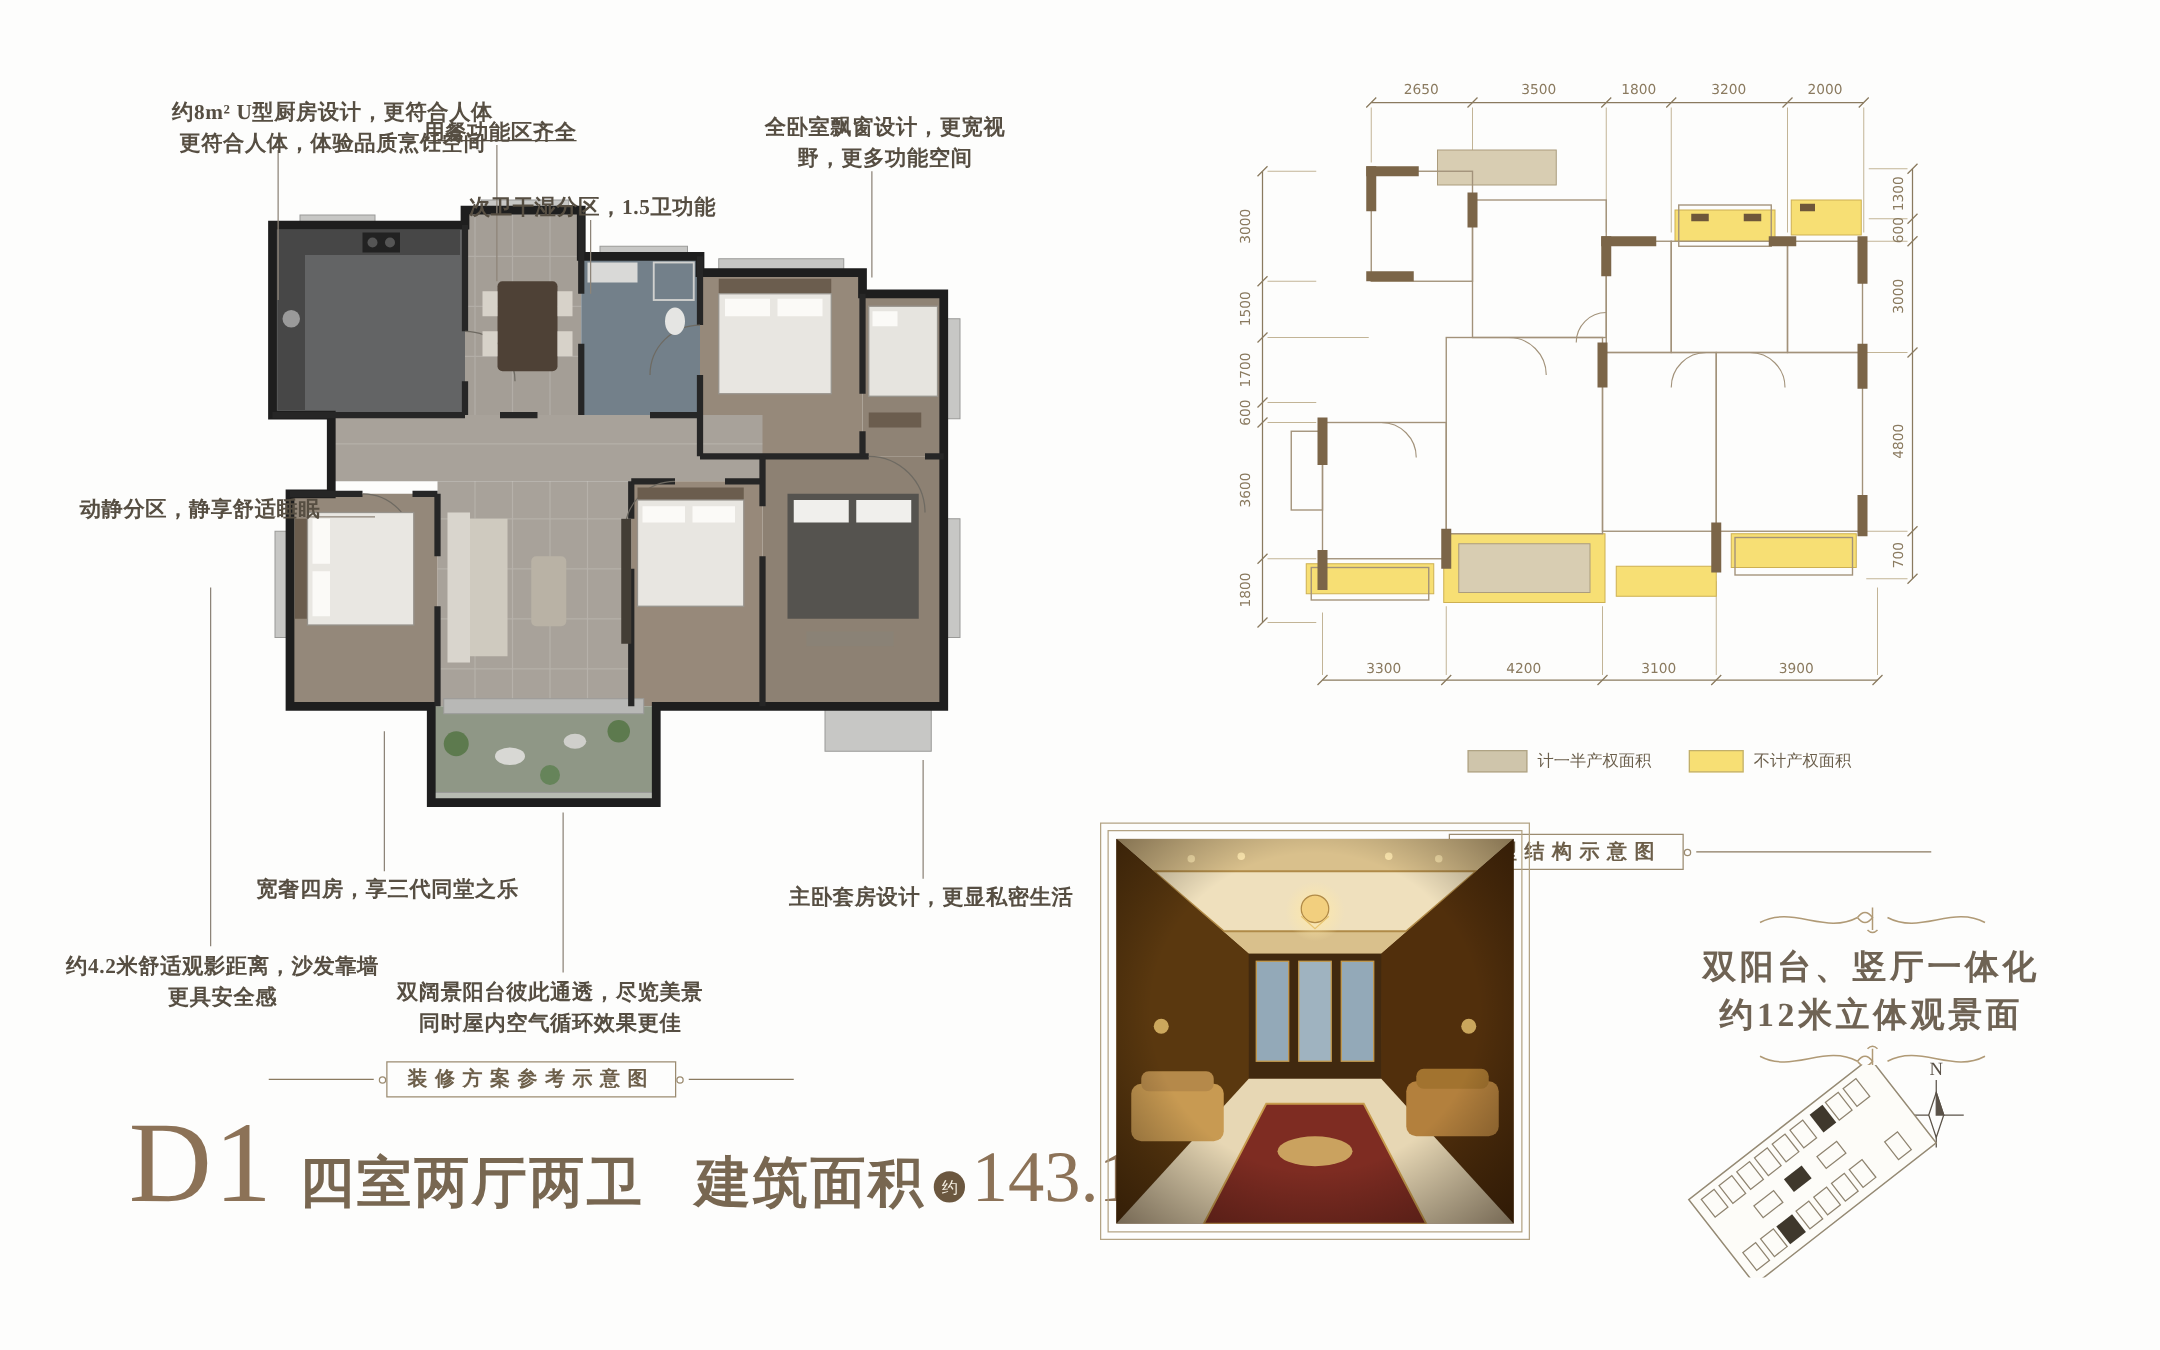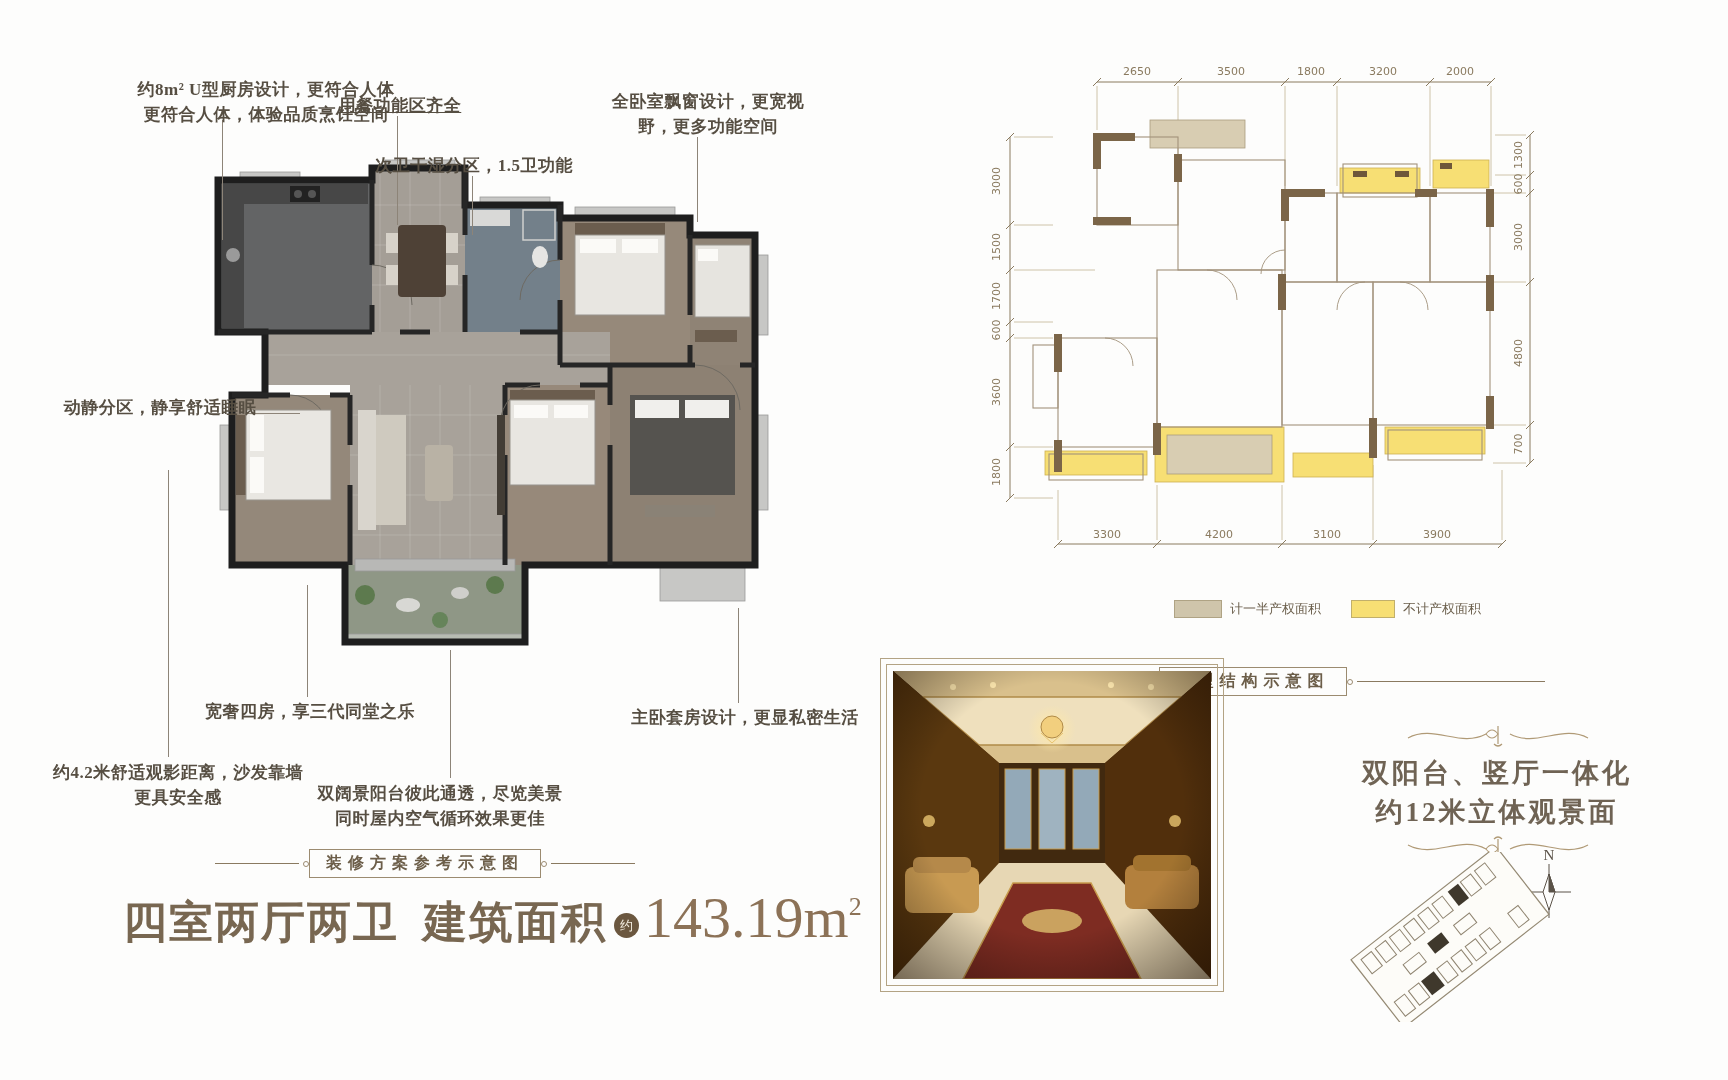--- a/index.html
+++ b/index.html
@@ -16,21 +16,21 @@
   .cap-line{flex:1;height:1px;background:#8a7a60;}
   .cap-box{border:1px solid #9b8b70;padding:3px 16px;margin:0 10px;position:relative;
            font-size:16px;letter-spacing:6px;color:#6c5e49;font-weight:600;white-space:nowrap;}
   .cap-dot{position:absolute;top:50%;width:4px;height:4px;border:1px solid #9b8b70;border-radius:50%;
            transform:translateY(-50%);background:#fff;}
   .cap-dot.l{left:-7px;} .cap-dot.r{right:-7px;}
   
   .title-row{position:absolute;left:103px;top:884px;display:flex;align-items:baseline;color:#8c7257;}
   .t-code{font-size:92px;line-height:1;letter-spacing:2px;}
   .t-layout{font-size:44px;font-weight:700;color:#786751;margin-left:20px;letter-spacing:2px;}
-  .t-arealabel{font-size:44px;font-weight:700;color:#786751;margin-left:24px;letter-spacing:2px;}
+  .t-arealabel{font-size:44px;font-weight:700;color:#786751;margin-left:41px;letter-spacing:2px;}
   .t-badge{display:inline-block;width:25px;height:25px;border-radius:50%;background:#6b573f;color:#f5efe2;
            font-size:13px;line-height:25px;text-align:center;margin:0 5px 0 7px;transform:translateY(-7px);}
   .t-area{font-size:58px;color:#8c7257;}
   .t-sup{font-size:26px;vertical-align:22px;}
   .t-sub{position:absolute;left:203px;top:974px;font-size:19px;letter-spacing:10px;color:#8d7d66;}
   
   .legend{position:absolute;left:1146px;top:600px;display:flex;align-items:center;font-size:13px;color:#6b5f4c;margin-left:28px;}
   .sw{height:16px;margin-right:8px;border:1px solid rgba(150,135,100,.55);}
   .sw1{width:46px;background:#cfc5ab;}
   .sw2{width:42px;background:#f7df74;margin-left:30px;}
@@ -207,20 +207,21 @@
     <div class="cap-line"></div>
     <div class="cap-box">
       <i class="cap-dot l"></i>
       <span>装修方案参考示意图</span>
       <i class="cap-dot r"></i>
     </div>
     <div class="cap-line"></div>
   </div>
 
   <div class="title-row">
+    <span class="t-code">D1</span>
     <span class="t-layout">四室两厅两卫</span>
     <span class="t-arealabel">建筑面积</span>
     <span class="t-badge">约</span>
     <span class="t-area"><span>143.19m</span><span class="t-sup">2</span></span>
   </div>
 
   <svg class="abs" style="left:945px;top:50px;" width="600" height="540" viewBox="0 0 600 540">
 
     <g stroke="#c2b496" stroke-width="0.8">
       <path d="M152,36V80 M233,36V104 M340,36V136 M392,36V136 M485,36V136 M546,36V136"></path>

